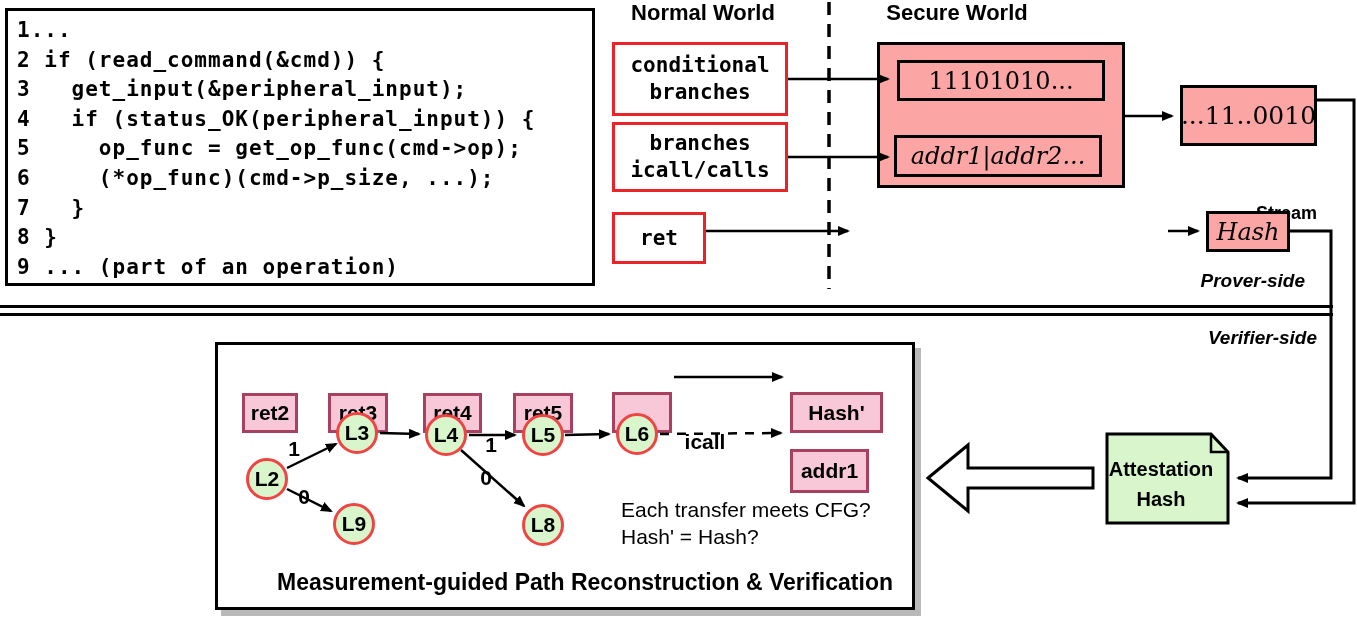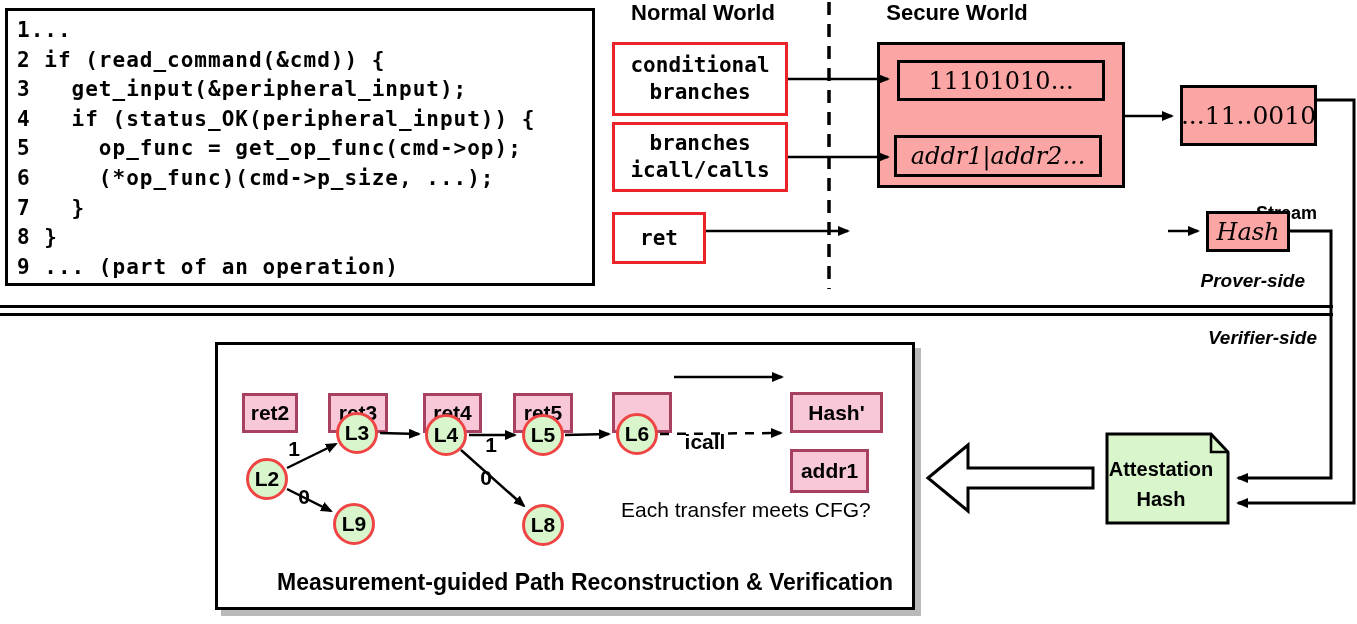--- a/index.html
+++ b/index.html
@@ -105,20 +105,21 @@
     <div class="abs node" style="left:115px;top:158px;">L9</div>
     <div class="abs node" style="left:304px;top:159px;">L8</div>
 
     <div class="abs edge-label" style="left:64px;top:92px;width:24px;">1</div>
     <div class="abs edge-label" style="left:74px;top:140px;width:24px;">0</div>
     <div class="abs edge-label" style="left:261px;top:88px;width:24px;">1</div>
     <div class="abs edge-label" style="left:256px;top:121px;width:24px;">0</div>
     <div class="abs edge-label" style="left:455px;top:85px;width:64px;">icall</div>
 
     <div class="abs question" style="left:403px;top:151px;">Each transfer meets CFG?</div>
+    <div class="abs question" style="left:403px;top:178px;">Hash' = Hash?</div>
     <div class="abs caption">Measurement-guided Path Reconstruction &amp; Verification</div>
   </div>
 
   <div class="abs blob">
     <svg width="125" height="93" viewBox="0 0 125 93">
       <path d="M2,2 L106,2 L123,20 L123,91 L2,91 Z" fill="#d8f5cb" stroke="#000" stroke-width="3"></path>
       <path d="M106,2 L106,20 L123,20" fill="none" stroke="#000" stroke-width="2.5"></path>
     </svg>
     <div class="blob-line" style="top:26px;">Attestation</div>
     <div class="blob-line" style="top:56px;">Hash</div>

